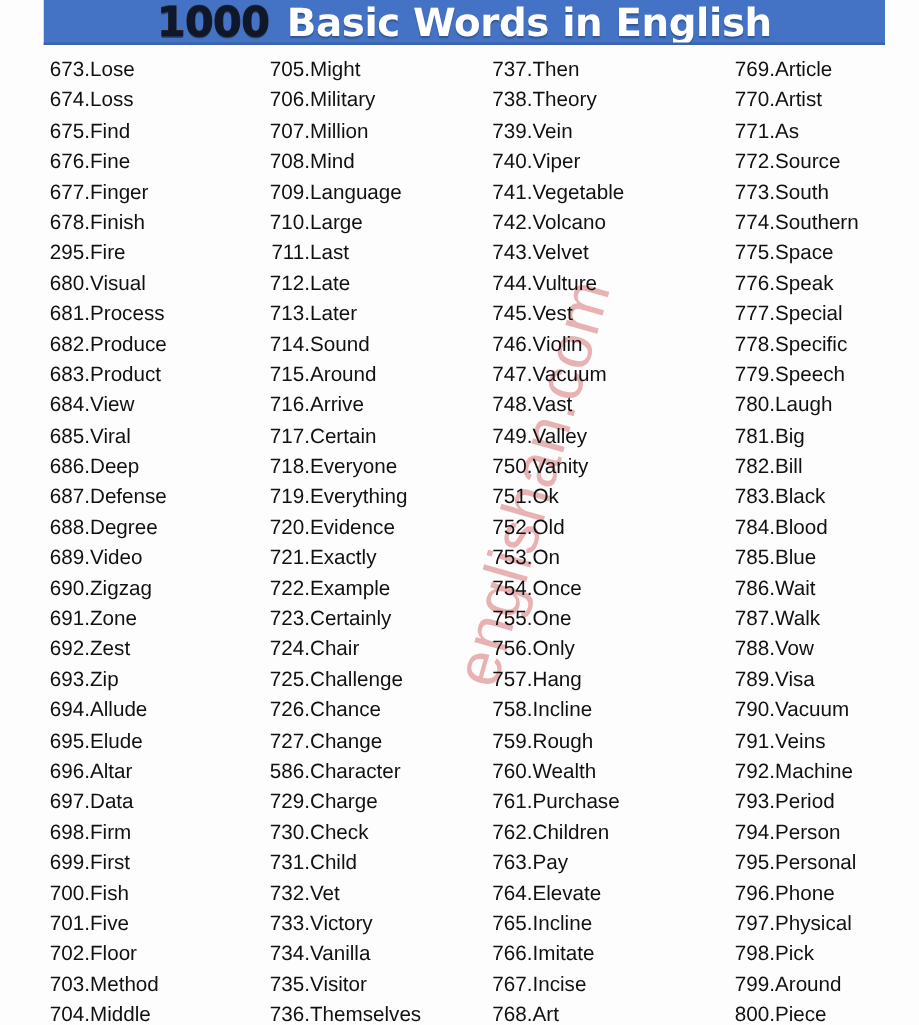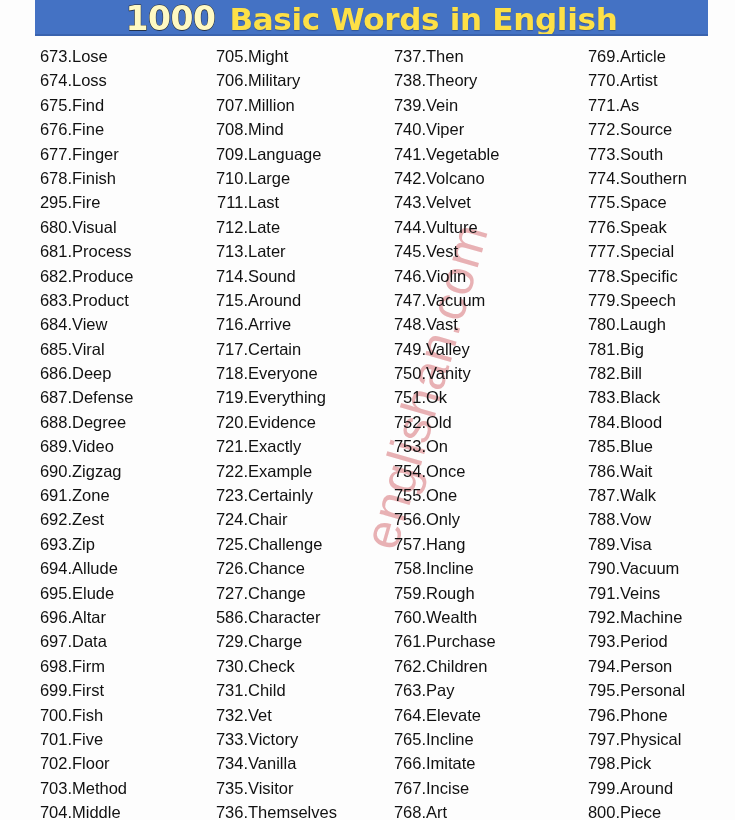--- a/index.html
+++ b/index.html
@@ -44,32 +44,32 @@
     align-items: baseline;
     justify-content: center;
     white-space: nowrap;
     transform: translateY(1px);
   }
   .title-number {
     font-family: "DejaVu Sans", sans-serif;
     font-weight: bold;
     font-size: 33px;
     line-height: 33px;
-    color: #fef9c3;
+    color: #0f172a;
     letter-spacing: -0.5px;
     -webkit-text-stroke: 0.9px #2a2a2a;
     paint-order: stroke fill;
     text-shadow: 0 1px 0 rgba(0,0,0,0.35);
   }
   .title-rest {
     font-family: "DejaVu Sans", sans-serif;
     font-weight: bold;
     font-size: 31px;
     line-height: 31px;
-    color: #fde047;
+    color: #ffffff;
     margin-left: 14px;
     letter-spacing: -0.3px;
     text-shadow: 0 1px 1px rgba(0,0,0,0.25);
   }
 
   
   #watermark {
     position: absolute;
     left: 246px;
     top: 356px;

